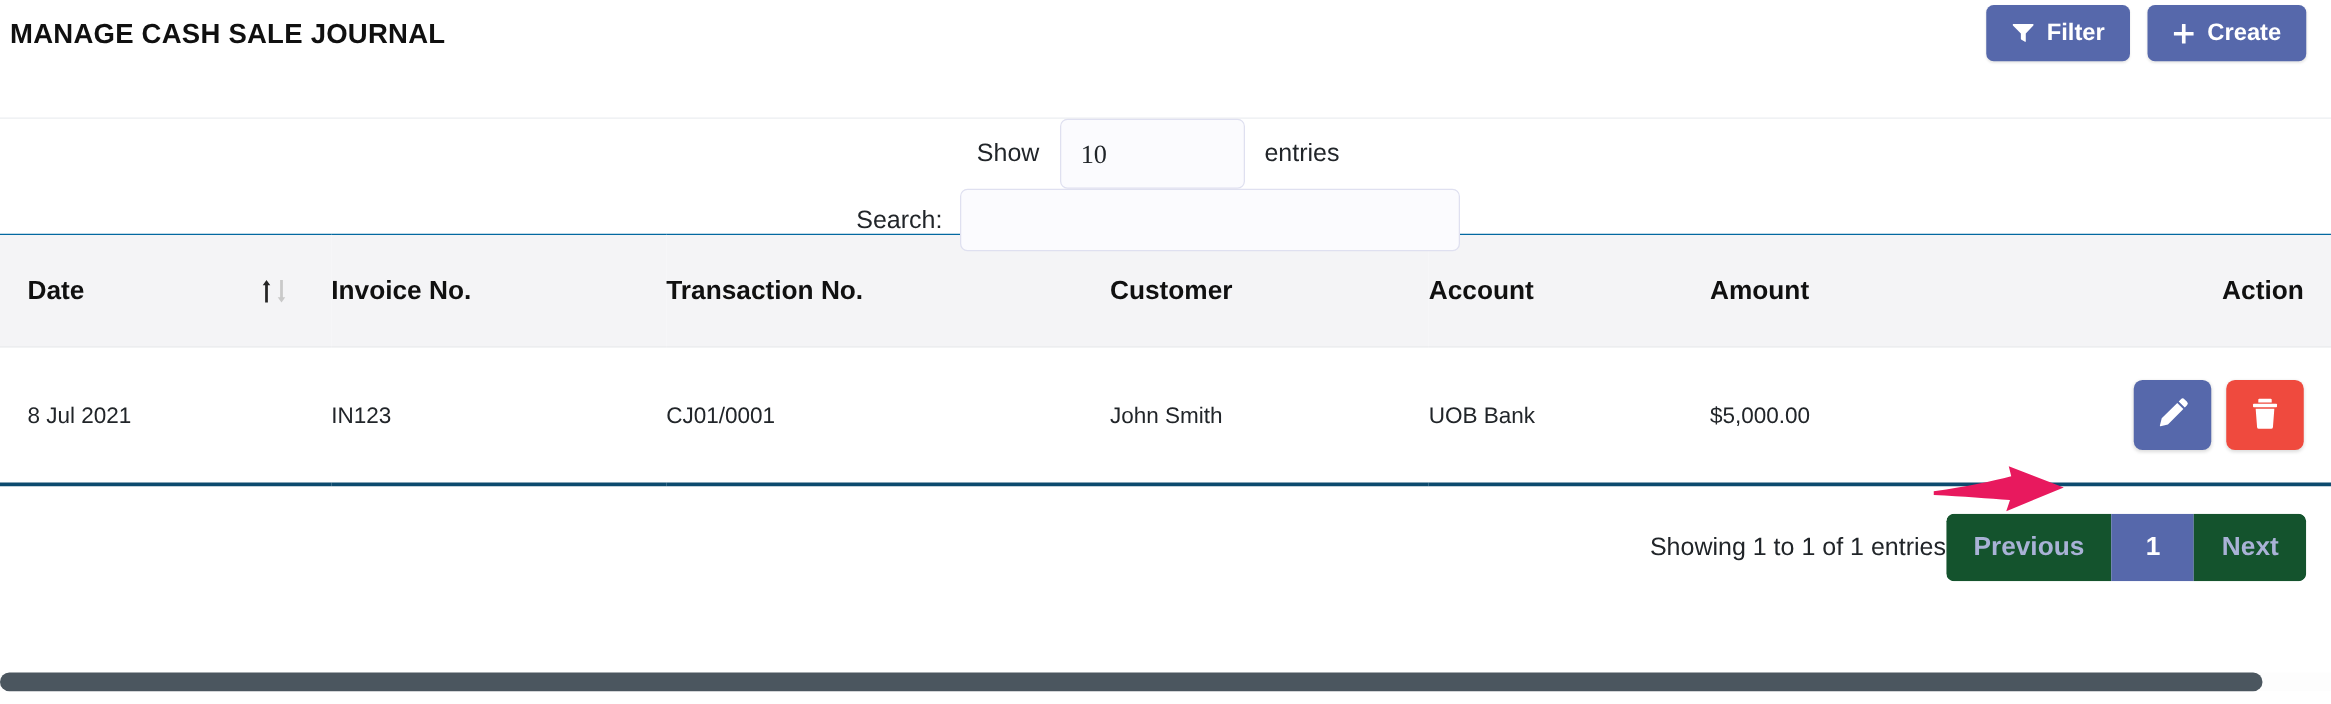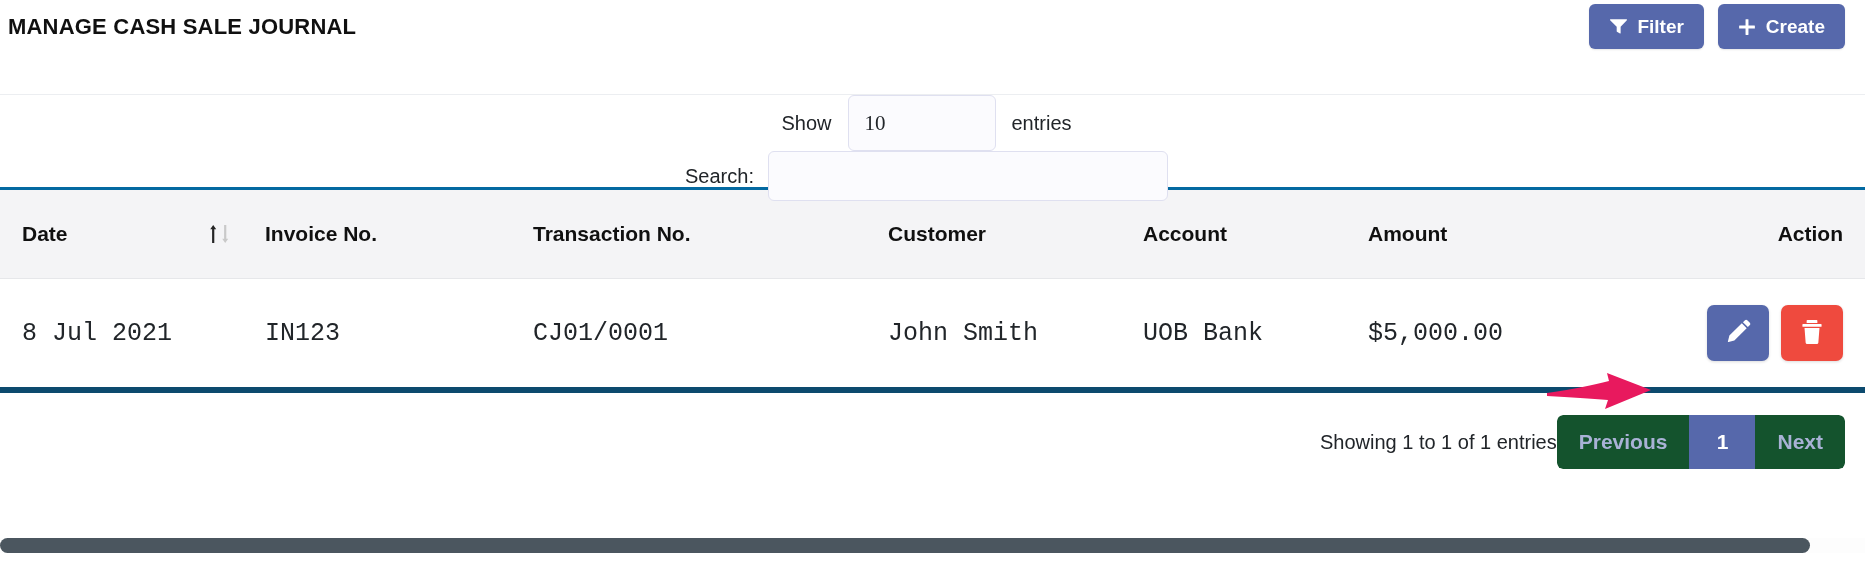--- a/index.html
+++ b/index.html
@@ -133,32 +133,31 @@
   table.data-table th {
     font-size: 21px;
     font-weight: bold;
     color: #101010;
     text-align: left;
     padding: 24px 0 24px 0;
     height: 90px;
     box-sizing: border-box;
     vertical-align: middle;
     border-bottom: 1px solid #e6e7ea;
-    border-top: 3px solid #0369a1;
+    border-top: 1px solid #0369a1;
     position: relative;
   }
   table.data-table td {
-    font-size: 25px;
+    font-size: 18px;
     color: #212529;
     text-align: left;
     padding: 26px 0;
     vertical-align: middle;
-    border-bottom: 6px solid #0c4a6e;
+    border-bottom: 3px solid #0c4a6e;
     background: #ffffff;
-    font-family: Liberation Mono, monospace;
   }
   .col-date    { width: 265px; padding-left: 22px !important; }
   .col-invoice { width: 268px; }
   .col-trans   { width: 355px; }
   .col-cust    { width: 255px; }
   .col-acct    { width: 225px; }
   .col-amount  { width: 260px; }
   .col-action  { width: auto; text-align: right !important; padding-right: 22px !important; }
 
   .th-inner {

